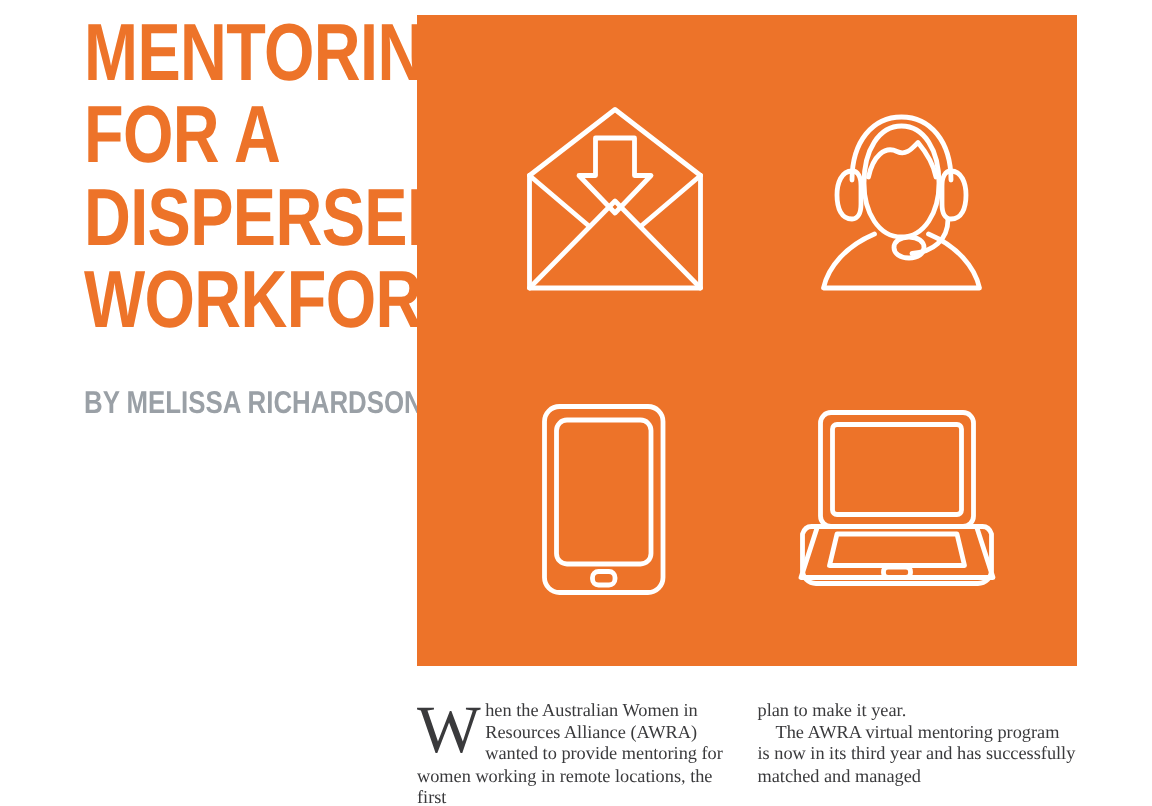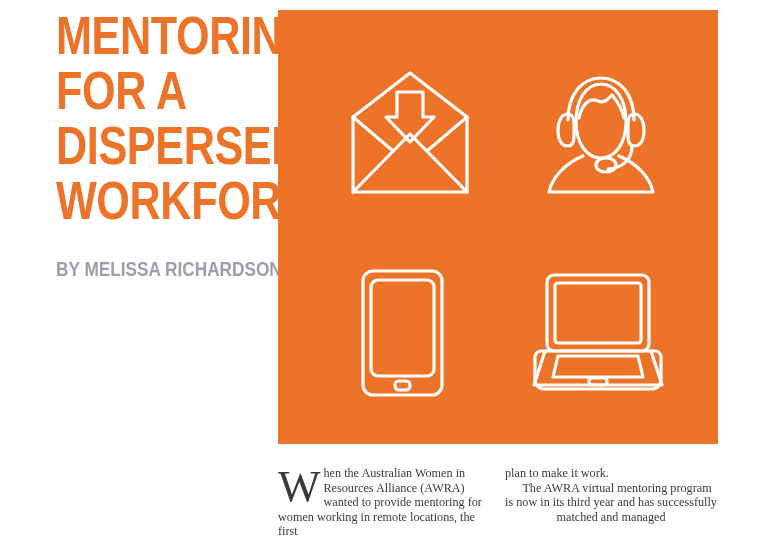--- a/index.html
+++ b/index.html
@@ -129,21 +129,20 @@
     font-size: 45px;
     line-height: 36px;
     margin: 2px 3px 0 0;
     color: #3a3a3c;
   }
   .col p {
     margin: 0;
   }
   .indent {
     text-indent: 12px;
-    text-align: center;
   }
 </style>
 </head>
 <body>
 
 <div class="page">
 
   <div class="title-block">
     <h1 class="headline">
       <span class="headline-line">MENTORING</span>
@@ -201,18 +200,18 @@
       </div>
 
     </div>
   </div>
 
   <div class="body-columns">
     <div class="col col-left">
       <p class="dropcap-para"><span class="dropcap">W</span><span>hen the Australian Women in Resources Alliance (AWRA) wanted to provide mentoring for women working in remote locations, the first</span></p>
     </div>
     <div class="col col-right">
-      <p>plan to make it work.</p>
+      <p>plan to make it year.</p>
       <p class="indent">The AWRA virtual mentoring program is now in its third year and has successfully matched and managed</p>
     </div>
   </div>
 
 </div>
 
 </body></html>

